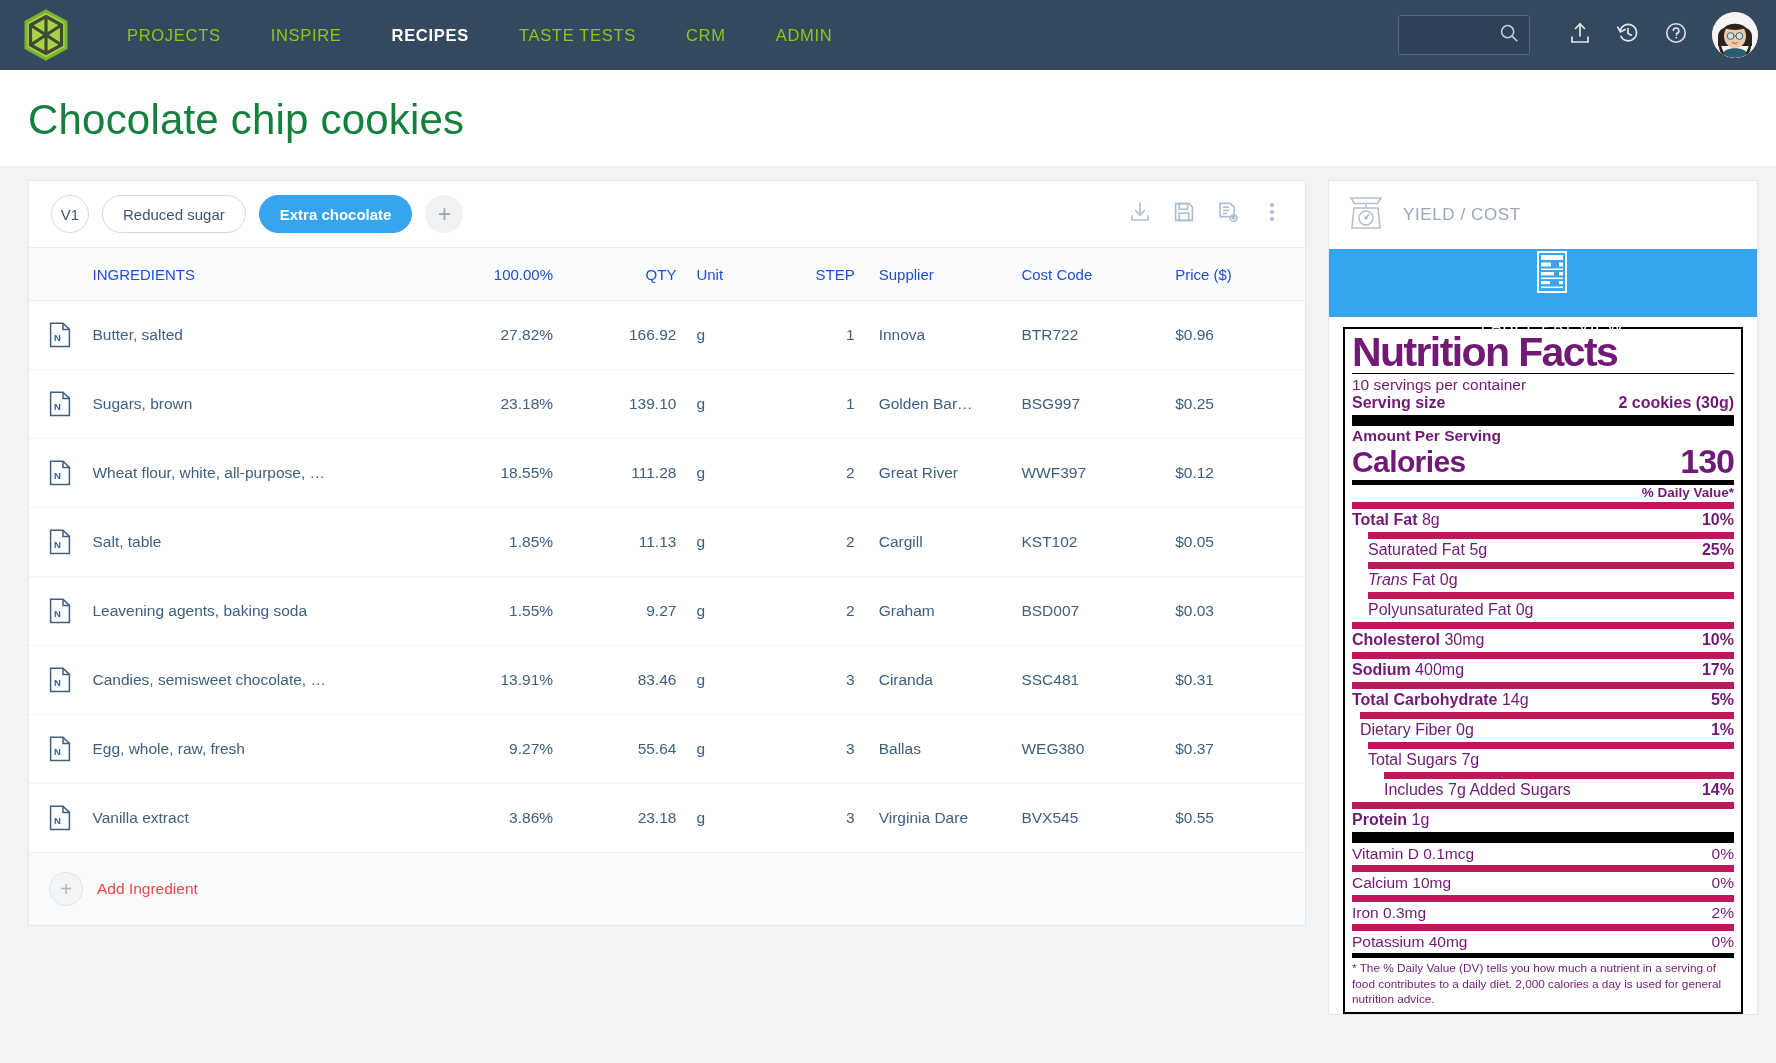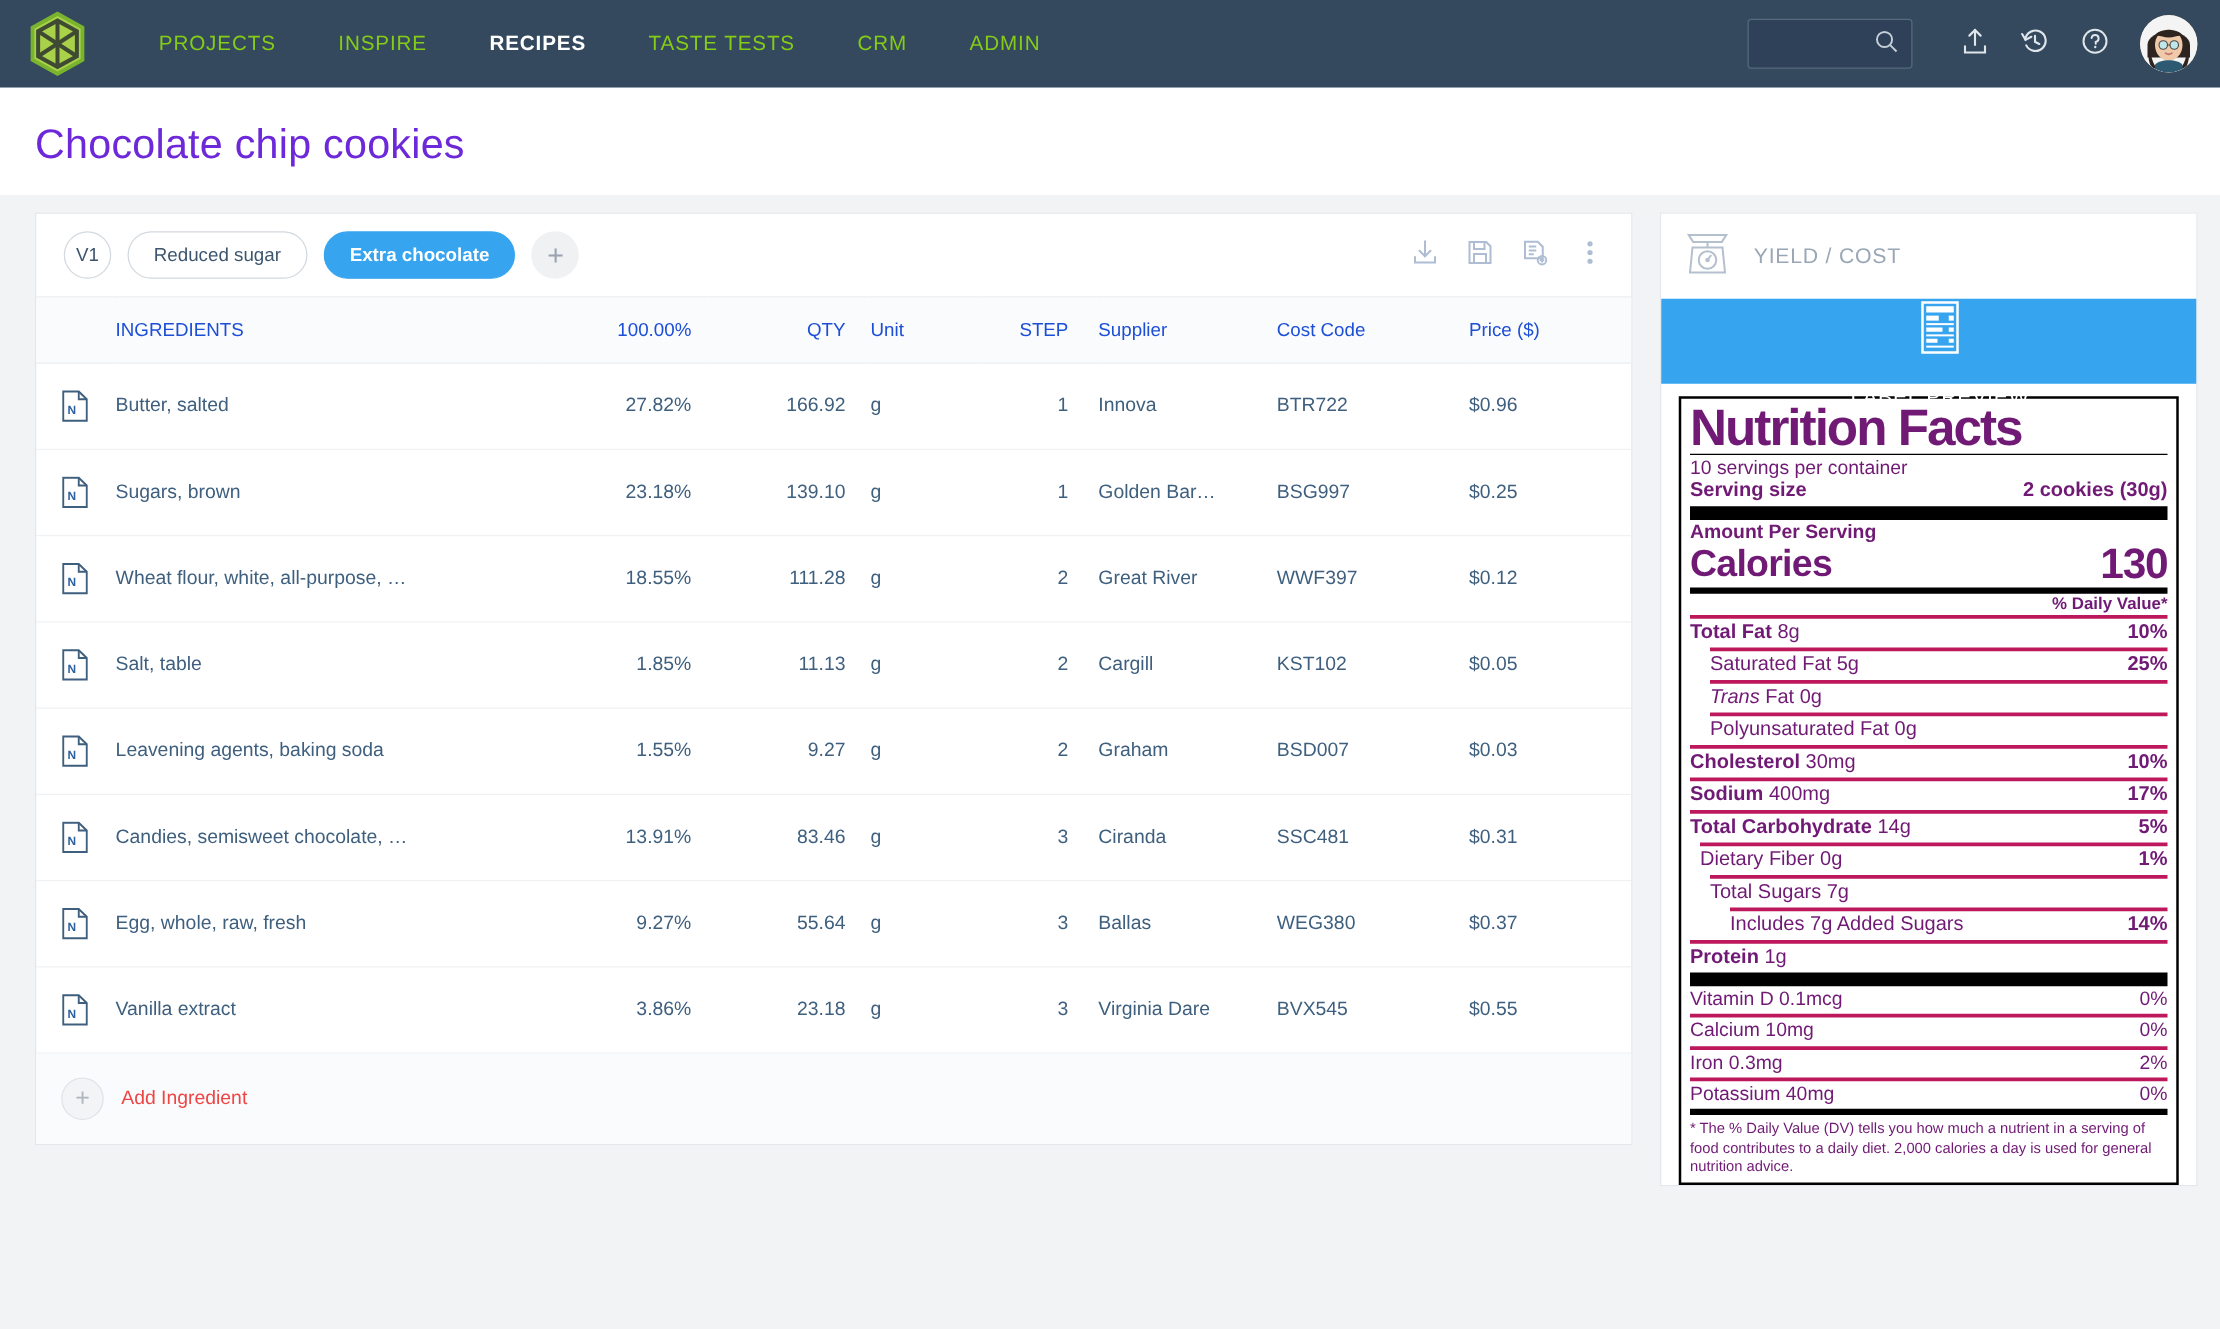--- a/index.html
+++ b/index.html
@@ -55,22 +55,22 @@
   .avatar {
     width: 46px; height: 46px; border-radius: 50%;
     margin-left: 12px;
     overflow: hidden;
     background: #e9d4c4;
     flex: 0 0 46px;
   }
 
   
   .page-title {
-    font-size: 33px;
-    color: #6d28d9;
+    font-size: 42px;
+    color: #15803d;
     font-weight: 400;
     padding: 26px 0 22px 28px;
     letter-spacing: 0.2px;
     background: #ffffff;
   }
 
   
   .page-body {
     display: flex;
     align-items: flex-start;
@@ -223,21 +223,21 @@
     display: flex; justify-content: space-between; align-items: flex-end;
     padding-bottom: 2px;
   }
   .nf-cal-label { font-size: 30px; font-weight: bold; letter-spacing: -0.6px; }
   .nf-cal-value { font-size: 34px; font-weight: bold; letter-spacing: -1px; line-height: 1; }
   .nf-dv { text-align: right; font-size: 13.5px; font-weight: bold; padding: 1px 0 2px 0; }
   .nf-row {
     display: flex; justify-content: space-between;
     font-size: 16px;
     padding: 3px 0 3px 0;
-    border-top: 3px solid #be185d;
+    border-top: 7px solid #be185d;
   }
   .nf-row.no-rule { border-top: none; }
   .nf-row.ind1 { padding-left: 16px; }
   .nf-row.ind2 { padding-left: 32px; }
   .nf-row b { font-weight: bold; }
   .nf-row .pct { font-weight: bold; }
   .nf-row.vit { font-size: 15.5px; }
   .nf-row.vit .pct { font-weight: normal; }
   .nf-foot {
     font-size: 11.8px; line-height: 1.28;

